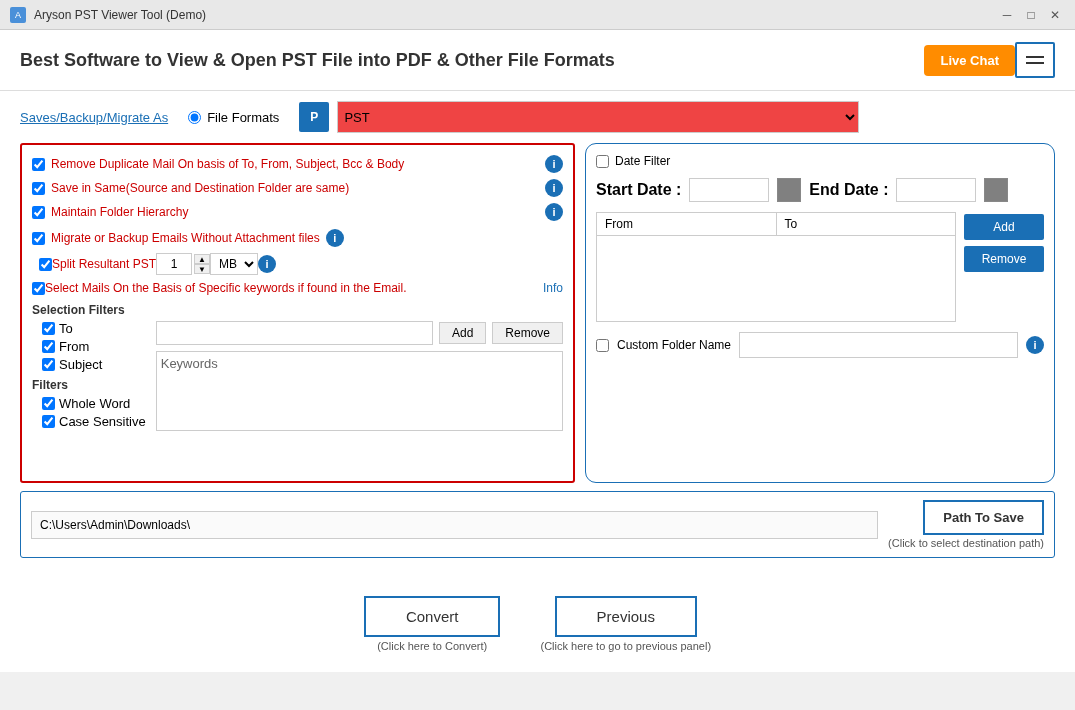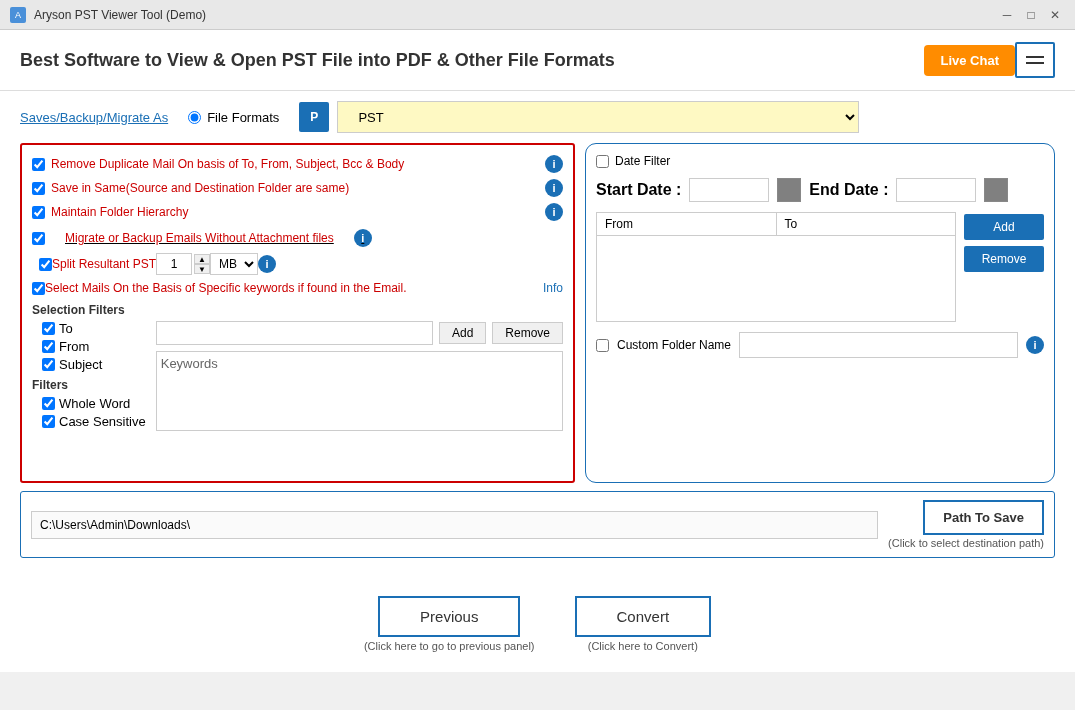--- a/index.html
+++ b/index.html
@@ -73,22 +73,22 @@
       gap: 8px;
       flex: 1;
       max-width: 560px;
     }
     .format-icon {
       width: 30px; height: 30px; background: #1a6fb5;
       color: white; display: flex; align-items: center; justify-content: center;
       font-weight: bold; font-size: 12px; border-radius: 2px;
     }
     .format-select {
-      flex: 1; padding: 5px 16px; border: 1px solid #ccc;
-      background: #fef9c3; font-size: 13px; height: 32px;
+      flex: 1; padding: 5px 2px; border: 1px solid #ccc;
+      background: #ef4444; font-size: 13px; height: 32px;
     }
 
     .panels-row {
       display: flex;
       gap: 10px;
       height: 340px;
     }
 
     .left-panel {
       border: 2px solid #cc0000;
@@ -111,21 +111,21 @@
       margin-bottom: 6px;
     }
     .checkbox-row label { color: #cc0000; font-size: 12px; flex: 1; }
     .info-icon {
       width: 18px; height: 18px; background: #1a6fb5; color: white;
       border-radius: 50%; display: flex; align-items: center; justify-content: center;
       font-size: 11px; font-weight: bold; cursor: pointer;
     }
 
     .attachment-row {
-      display: flex; align-items: center; gap: 20px; margin-bottom: 6px; margin-top: 8px; text-decoration: underline;
+      display: flex; align-items: center; gap: 6px; margin-bottom: 6px; margin-top: 8px;
     }
     .attachment-row label { color: #cc0000; font-size: 12px; }
 
     .split-row {
       display: flex; align-items: center; gap: 0; margin-bottom: 6px; padding-left: 7px;
     }
     .split-row label { color: #cc0000; font-size: 12px; }
     .unit-select { padding: 2px 4px; border: 1px solid #ccc; background: white; font-size: 12px; }
     .number-input-wrap { display: flex; flex-direction: column; }
     .number-input-wrap input { width: 40px; height: 20px; border: 1px solid #ccc; text-align: center; font-size: 12px; }
@@ -418,20 +418,20 @@
     <div class="path-btn-wrap">
       <button class="path-to-save-btn">Path To Save</button>
       <span class="path-hint">(Click to select destination path)</span>
     </div>
   </div>
 
 </div>
 
 <div class="bottom-section">
   <div class="nav-btn-wrap">
+    <button class="convert-btn">Convert</button>
+    <span class="btn-hint">(Click here to Convert)</span>
+  </div>
+  <div class="nav-btn-wrap">
     <button class="prev-btn">Previous</button>
     <span class="btn-hint">(Click here to go to previous panel)</span>
   </div>
-  <div class="nav-btn-wrap">
-    <button class="convert-btn">Convert</button>
-    <span class="btn-hint">(Click here to Convert)</span>
-  </div>
 </div>
 
 </body></html>

